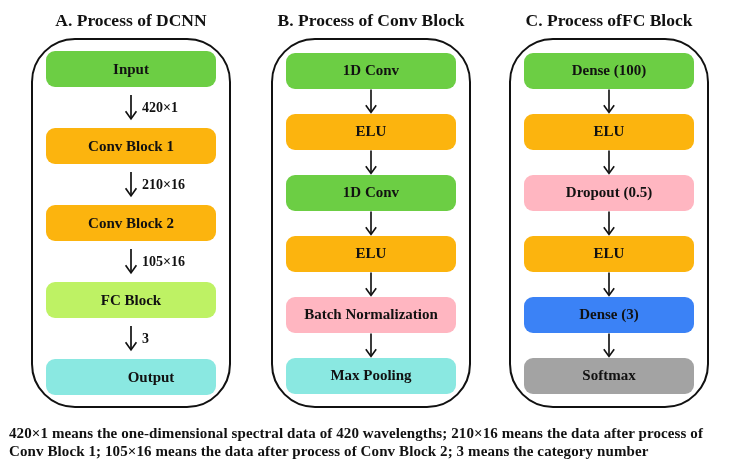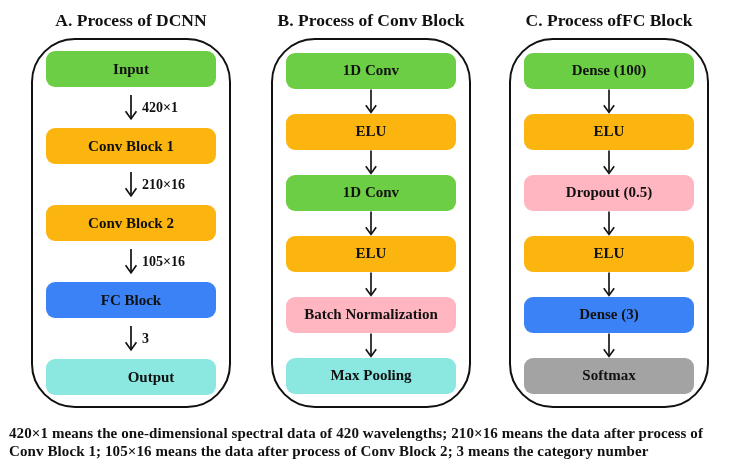--- a/index.html
+++ b/index.html
@@ -111,21 +111,21 @@
             <span class="arrow-label">210×16</span>
           </div>
           <div class="node" style="background: rgb(252, 180, 14);">Conv Block 2</div>
           <div class="arrow-gap">
             <svg viewBox="0 0 22 26" width="22">
               <line x1="11" y1="0.5" x2="11" y2="23.5" stroke="#111111" stroke-width="1.7"></line>
               <polyline points="5.6,16.8 11,24.4 16.4,16.8" fill="none" stroke="#111111" stroke-width="1.7"></polyline>
             </svg>
             <span class="arrow-label">105×16</span>
           </div>
-          <div class="node" style="background: #3b82f6;">FC Block</div>
+          <div class="node" style="background: #bef264;">FC Block</div>
           <div class="arrow-gap">
             <svg viewBox="0 0 22 26" width="22">
               <line x1="11" y1="0.5" x2="11" y2="23.5" stroke="#111111" stroke-width="1.7"></line>
               <polyline points="5.6,16.8 11,24.4 16.4,16.8" fill="none" stroke="#111111" stroke-width="1.7"></polyline>
             </svg>
             <span class="arrow-label">3</span>
           </div>
           <div class="node" style="background: rgb(138, 232, 225); padding-left: 40px;">Output</div>
         </div>
     </div>

